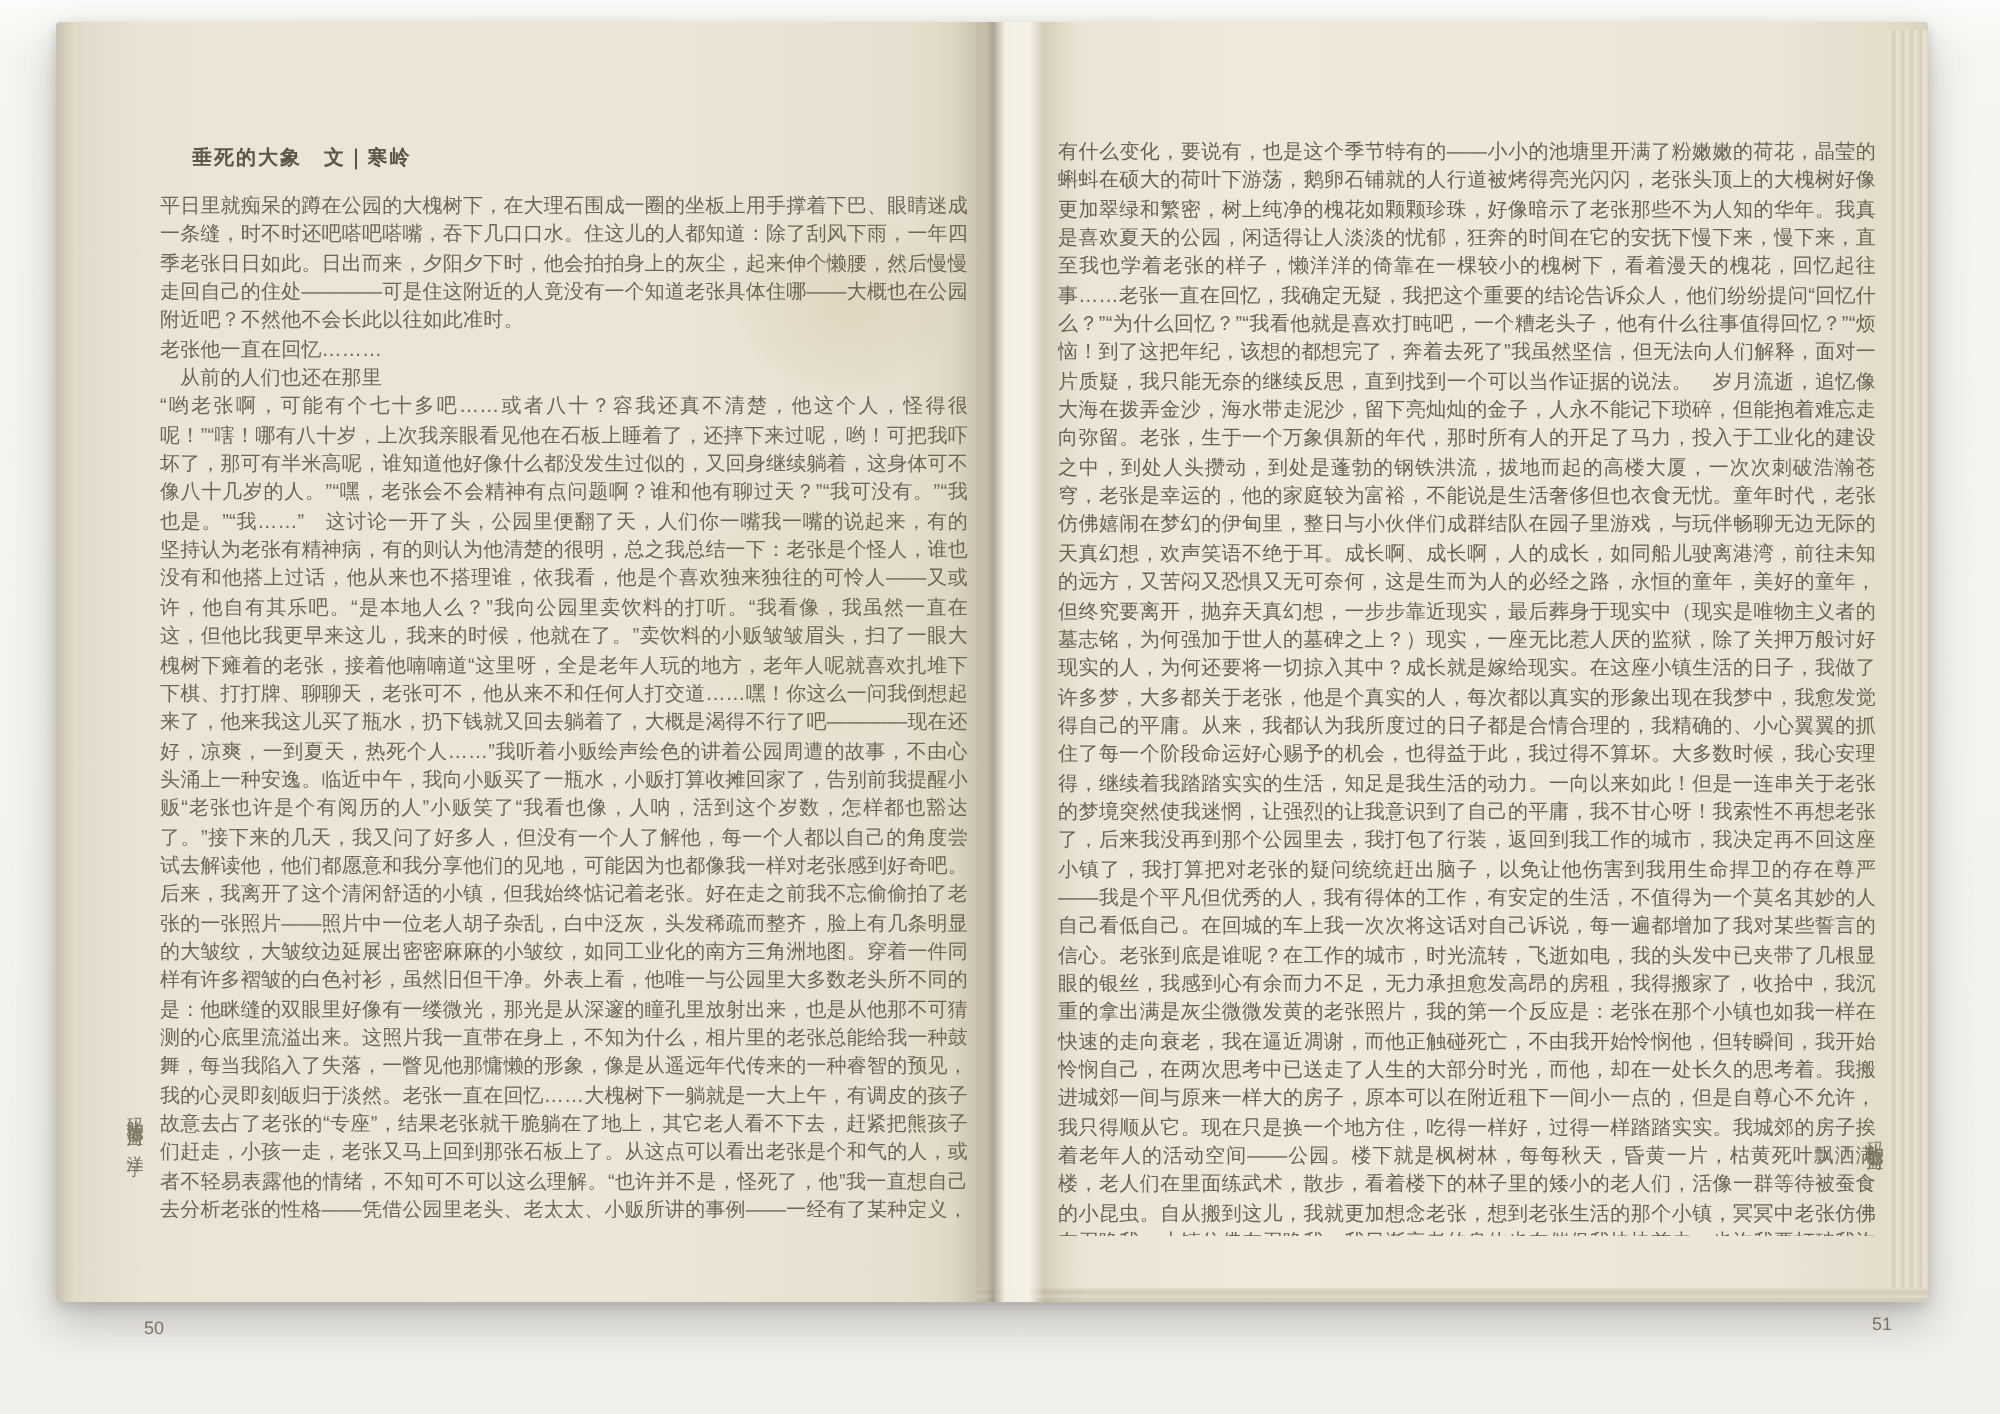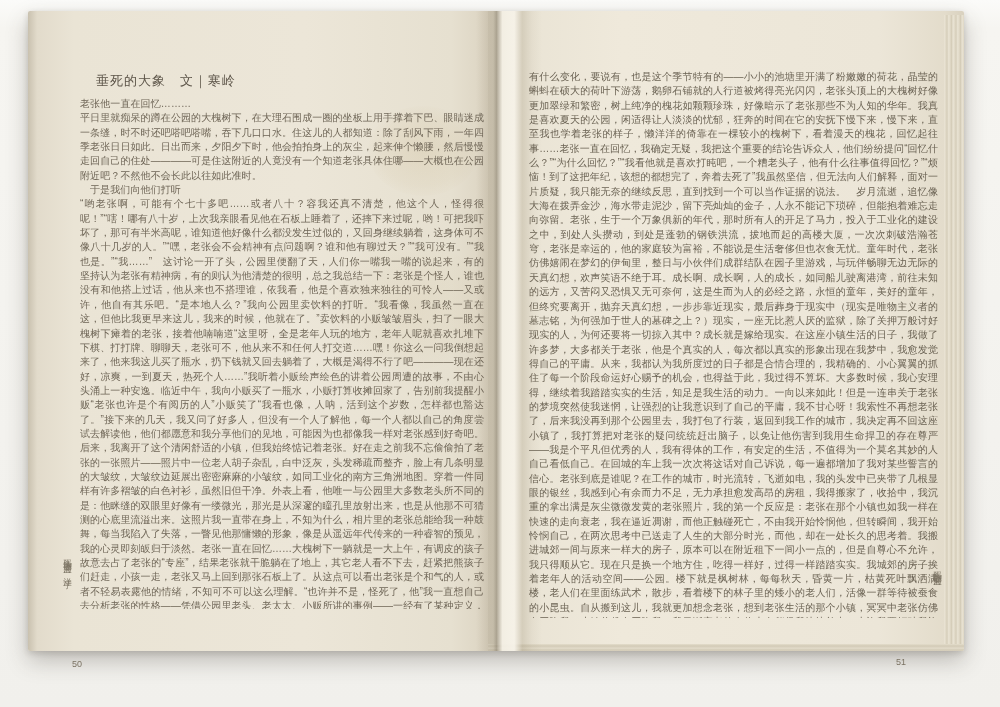--- a/index.html
+++ b/index.html
@@ -51,21 +51,21 @@
     background: radial-gradient(ellipse at center, rgba(205,188,150,0.28) 0%, rgba(205,188,150,0.12) 55%, rgba(205,188,150,0) 75%);
     border-radius: 50%;
   }
   .stain2 {
     position: absolute; left: 300px; top: 230px; width: 160px; height: 130px;
     background: radial-gradient(ellipse at center, rgba(200,182,142,0.16) 0%, rgba(200,182,142,0.06) 55%, rgba(200,182,142,0) 78%);
     border-radius: 50%;
   }
   .chapter-title {
     position: absolute; left: 96px; top: 72px;
-    font-size: 13px; letter-spacing: 1px; color: #5d5549;
+    font-size: 10px; letter-spacing: 1px; color: #5d5549; font-weight: bold;
   }
   .body-text {
     position: absolute;
     font-size: 10px; line-height: 14.35px;
     color: #6e6556;
     text-align: justify;
     letter-spacing: 0.1px;
     overflow: hidden;
   }
   .body-left  { left: 80px;  top: 97px; width: 404px; height: 512px; }
@@ -76,43 +76,43 @@
     position: absolute;
     writing-mode: vertical-rl; text-orientation: upright;
     font-size: 8.5px; letter-spacing: 1.5px; color: #7b7363;
   }
   .caption-left  { left: 62px;  top: 552px; height: 90px; }
   .caption-right { left: 932px; top: 564px; height: 64px; }
   .page-number {
     position: absolute; font-size: 9px; color: #7b7363; margin-top: 32px;
   }
   .pagenum-left  { left: 72px;  top: 627px; }
-  .pagenum-right { left: 896px; top: 625px; }
+  .pagenum-right { left: 936px; top: 625px; }
 </style>
 </head>
 <body>
 
 <div class="photo">
   <div class="book">
 
     <div class="page-left"></div>
     <div class="page-right"></div>
     <div class="page-edges"></div>
     <div class="bottom-edge"></div>
     <div class="gutter"></div>
     <div class="stain1"></div>
     <div class="stain2"></div>
   </div>
 
   <div class="chapter-title">垂死的大象　文｜寒岭</div>
 
   <div class="body-text body-left">
+    <p>平日里就痴呆的蹲在公园的大槐树下，在大理石围成一圈的坐板上用手撑着下巴、眼睛迷成一条缝，时不时还吧嗒吧嗒嘴，吞下几口口水。住这儿的人都知道：除了刮风下雨，一年四季老张日日如此。日出而来，夕阳夕下时，他会拍拍身上的灰尘，起来伸个懒腰，然后慢慢走回自己的住处————可是住这附近的人竟没有一个知道老张具体住哪——大概也在公园附近吧？不然他不会长此以往如此准时。</p>
     <p>老张他一直在回忆………</p>
-    <p>平日里就痴呆的蹲在公园的大槐树下，在大理石围成一圈的坐板上用手撑着下巴、眼睛迷成一条缝，时不时还吧嗒吧嗒嘴，吞下几口口水。住这儿的人都知道：除了刮风下雨，一年四季老张日日如此。日出而来，夕阳夕下时，他会拍拍身上的灰尘，起来伸个懒腰，然后慢慢走回自己的住处————可是住这附近的人竟没有一个知道老张具体住哪——大概也在公园附近吧？不然他不会长此以往如此准时。</p>
-    <p class="indent1">于是我们向他们打听</p>
+    <p class="indent1">从前的人们也还在那里</p>
     <p>“哟老张啊，可能有个七十多吧……或者八十？容我还真不清楚，他这个人，怪得很呢！”“嗐！哪有八十岁，上次我亲眼看见他在石板上睡着了，还摔下来过呢，哟！可把我吓坏了，那可有半米高呢，谁知道他好像什么都没发生过似的，又回身继续躺着，这身体可不像八十几岁的人。”“嘿，老张会不会精神有点问题啊？谁和他有聊过天？”“我可没有。”“我也是。”“我……”　这讨论一开了头，公园里便翻了天，人们你一嘴我一嘴的说起来，有的坚持认为老张有精神病，有的则认为他清楚的很明，总之我总结一下：老张是个怪人，谁也没有和他搭上过话，他从来也不搭理谁，依我看，他是个喜欢独来独往的可怜人——又或许，他自有其乐吧。“是本地人么？”我向公园里卖饮料的打听。“我看像，我虽然一直在这，但他比我更早来这儿，我来的时候，他就在了。”卖饮料的小贩皱皱眉头，扫了一眼大槐树下瘫着的老张，接着他喃喃道“这里呀，全是老年人玩的地方，老年人呢就喜欢扎堆下下棋、打打牌、聊聊天，老张可不，他从来不和任何人打交道……嘿！你这么一问我倒想起来了，他来我这儿买了瓶水，扔下钱就又回去躺着了，大概是渴得不行了吧————现在还好，凉爽，一到夏天，热死个人……”我听着小贩绘声绘色的讲着公园周遭的故事，不由心头涌上一种安逸。临近中午，我向小贩买了一瓶水，小贩打算收摊回家了，告别前我提醒小贩“老张也许是个有阅历的人”小贩笑了“我看也像，人呐，活到这个岁数，怎样都也豁达了。”接下来的几天，我又问了好多人，但没有一个人了解他，每一个人都以自己的角度尝试去解读他，他们都愿意和我分享他们的见地，可能因为也都像我一样对老张感到好奇吧。后来，我离开了这个清闲舒适的小镇，但我始终惦记着老张。好在走之前我不忘偷偷拍了老张的一张照片——照片中一位老人胡子杂乱，白中泛灰，头发稀疏而整齐，脸上有几条明显的大皱纹，大皱纹边延展出密密麻麻的小皱纹，如同工业化的南方三角洲地图。穿着一件同样有许多褶皱的白色衬衫，虽然旧但干净。外表上看，他唯一与公园里大多数老头所不同的是：他眯缝的双眼里好像有一缕微光，那光是从深邃的瞳孔里放射出来，也是从他那不可猜测的心底里流溢出来。这照片我一直带在身上，不知为什么，相片里的老张总能给我一种鼓舞，每当我陷入了失落，一瞥见他那慵懒的形象，像是从遥远年代传来的一种睿智的预见，我的心灵即刻皈归于淡然。老张一直在回忆……大槐树下一躺就是一大上午，有调皮的孩子故意去占了老张的“专座”，结果老张就干脆躺在了地上，其它老人看不下去，赶紧把熊孩子们赶走，小孩一走，老张又马上回到那张石板上了。从这点可以看出老张是个和气的人，或者不轻易表露他的情绪，不知可不可以这么理解。“也许并不是，怪死了，他”我一直想自己去分析老张的性格——凭借公园里老头、老太太、小贩所讲的事例——一经有了某种定义，立马又被脑海里想像的众人给推翻。老张，究竟是个怎样的人呢？这个问题长在我心底，我带着它去了很多地方，走了很多路，干了很多事，越是思考，越是困惑，终于在一个再平凡不过的星期日，我辞掉了工作，再回到那个小镇，我想自己去解答它。老张还在那里，从前的人们也还在那里。依然是酷热无比的夏天，相对于这个小镇的平静，暑热仿佛被放大了许多倍。作为一个年轻人，整日晃荡在这个处处充满了暮年的公园里，还问东问西，我的荒诞怪异堪比我要探寻的老张了吧。公园里除了更换了一批健身器械，几乎没</p>
   </div>
 
   <div class="body-text body-right">
     <p>有什么变化，要说有，也是这个季节特有的——小小的池塘里开满了粉嫩嫩的荷花，晶莹的蝌蚪在硕大的荷叶下游荡，鹅卵石铺就的人行道被烤得亮光闪闪，老张头顶上的大槐树好像更加翠绿和繁密，树上纯净的槐花如颗颗珍珠，好像暗示了老张那些不为人知的华年。我真是喜欢夏天的公园，闲适得让人淡淡的忧郁，狂奔的时间在它的安抚下慢下来，慢下来，直至我也学着老张的样子，懒洋洋的倚靠在一棵较小的槐树下，看着漫天的槐花，回忆起往事……老张一直在回忆，我确定无疑，我把这个重要的结论告诉众人，他们纷纷提问“回忆什么？”“为什么回忆？”“我看他就是喜欢打盹吧，一个糟老头子，他有什么往事值得回忆？”“烦恼！到了这把年纪，该想的都想完了，奔着去死了”我虽然坚信，但无法向人们解释，面对一片质疑，我只能无奈的继续反思，直到找到一个可以当作证据的说法。　岁月流逝，追忆像大海在拨弄金沙，海水带走泥沙，留下亮灿灿的金子，人永不能记下琐碎，但能抱着难忘走向弥留。老张，生于一个万象俱新的年代，那时所有人的开足了马力，投入于工业化的建设之中，到处人头攒动，到处是蓬勃的钢铁洪流，拔地而起的高楼大厦，一次次刺破浩瀚苍穹，老张是幸运的，他的家庭较为富裕，不能说是生活奢侈但也衣食无忧。童年时代，老张仿佛嬉闹在梦幻的伊甸里，整日与小伙伴们成群结队在园子里游戏，与玩伴畅聊无边无际的天真幻想，欢声笑语不绝于耳。成长啊、成长啊，人的成长，如同船儿驶离港湾，前往未知的远方，又苦闷又恐惧又无可奈何，这是生而为人的必经之路，永恒的童年，美好的童年，但终究要离开，抛弃天真幻想，一步步靠近现实，最后葬身于现实中（现实是唯物主义者的墓志铭，为何强加于世人的墓碑之上？）现实，一座无比惹人厌的监狱，除了关押万般讨好现实的人，为何还要将一切掠入其中？成长就是嫁给现实。在这座小镇生活的日子，我做了许多梦，大多都关于老张，他是个真实的人，每次都以真实的形象出现在我梦中，我愈发觉得自己的平庸。从来，我都认为我所度过的日子都是合情合理的，我精确的、小心翼翼的抓住了每一个阶段命运好心赐予的机会，也得益于此，我过得不算坏。大多数时候，我心安理得，继续着我踏踏实实的生活，知足是我生活的动力。一向以来如此！但是一连串关于老张的梦境突然使我迷惘，让强烈的让我意识到了自己的平庸，我不甘心呀！我索性不再想老张了，后来我没再到那个公园里去，我打包了行装，返回到我工作的城市，我决定再不回这座小镇了，我打算把对老张的疑问统统赶出脑子，以免让他伤害到我用生命捍卫的存在尊严——我是个平凡但优秀的人，我有得体的工作，有安定的生活，不值得为一个莫名其妙的人自己看低自己。在回城的车上我一次次将这话对自己诉说，每一遍都增加了我对某些誓言的信心。老张到底是谁呢？在工作的城市，时光流转，飞逝如电，我的头发中已夹带了几根显眼的银丝，我感到心有余而力不足，无力承担愈发高昂的房租，我得搬家了，收拾中，我沉重的拿出满是灰尘微微发黄的老张照片，我的第一个反应是：老张在那个小镇也如我一样在快速的走向衰老，我在逼近凋谢，而他正触碰死亡，不由我开始怜悯他，但转瞬间，我开始怜悯自己，在两次思考中已送走了人生的大部分时光，而他，却在一处长久的思考着。我搬进城郊一间与原来一样大的房子，原本可以在附近租下一间小一点的，但是自尊心不允许，我只得顺从它。现在只是换一个地方住，吃得一样好，过得一样踏踏实实。我城郊的房子挨着老年人的活动空间——公园。楼下就是枫树林，每每秋天，昏黄一片，枯黄死叶飘洒满楼，老人们在里面练武术，散步，看着楼下的林子里的矮小的老人们，活像一群等待被蚕食的小昆虫。自从搬到这儿，我就更加想念老张，想到老张生活的那个小镇，冥冥中老张仿佛在召唤我，小镇仿佛在召唤我，我日渐衰老的身体也在催促我快快前去，也许我要打破我许下的誓言了，内心的自尊在做最后的抵抗“不！不能回去！死也要死在这里！”老张的青年与旁人确实不同，在那个物欲横流、人心躁动的年代，他去格格不入的在书籍里建起了一座孤独的王国，里面金碧辉煌，浩浩文字如星光璀璨，历史在大殿中徐徐展开，智者们挽着亘古明灯满怀激情的眺望远方。畅游浩瀚书海，让他忘却了丧失童年的伤痛，让他重燃对生活的希望，他清醒地看出：青年时代如果陷入狭隘的自娱自乐，或还在童年的远去而悲伤，将来的日子也将在万年封闭的精</p>
   </div>
 
   <div class="margin-caption caption-left">码头德盛河/洋芋</div>
   <div class="page-number pagenum-left">50</div>
 

